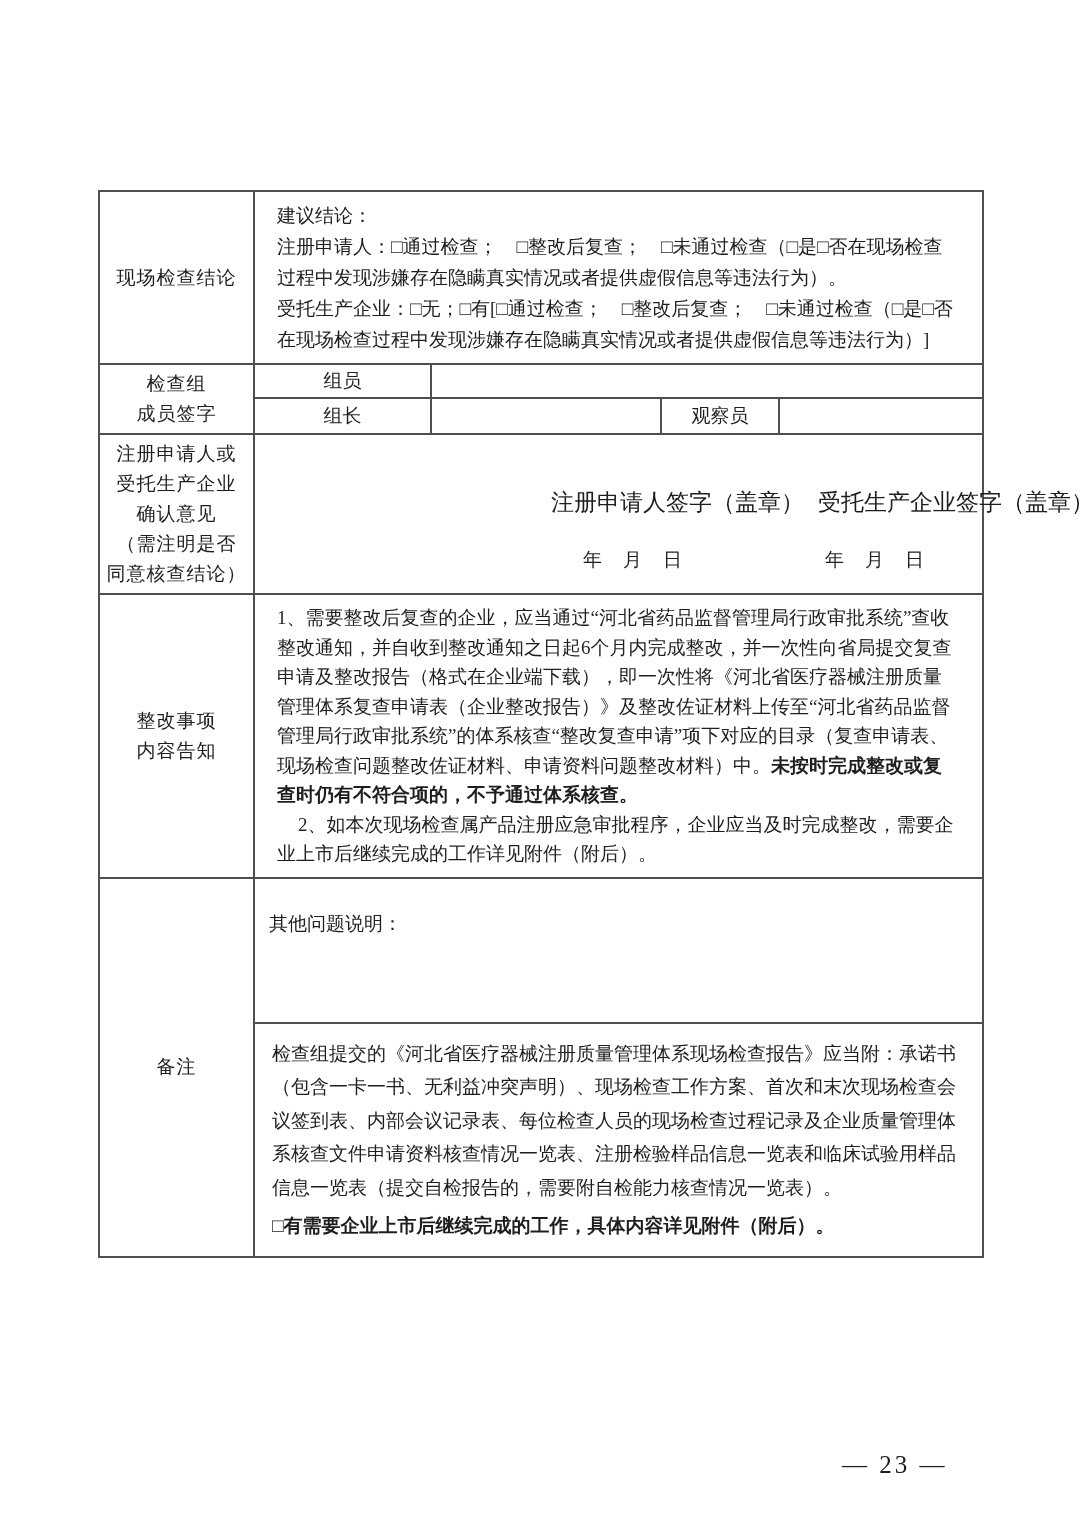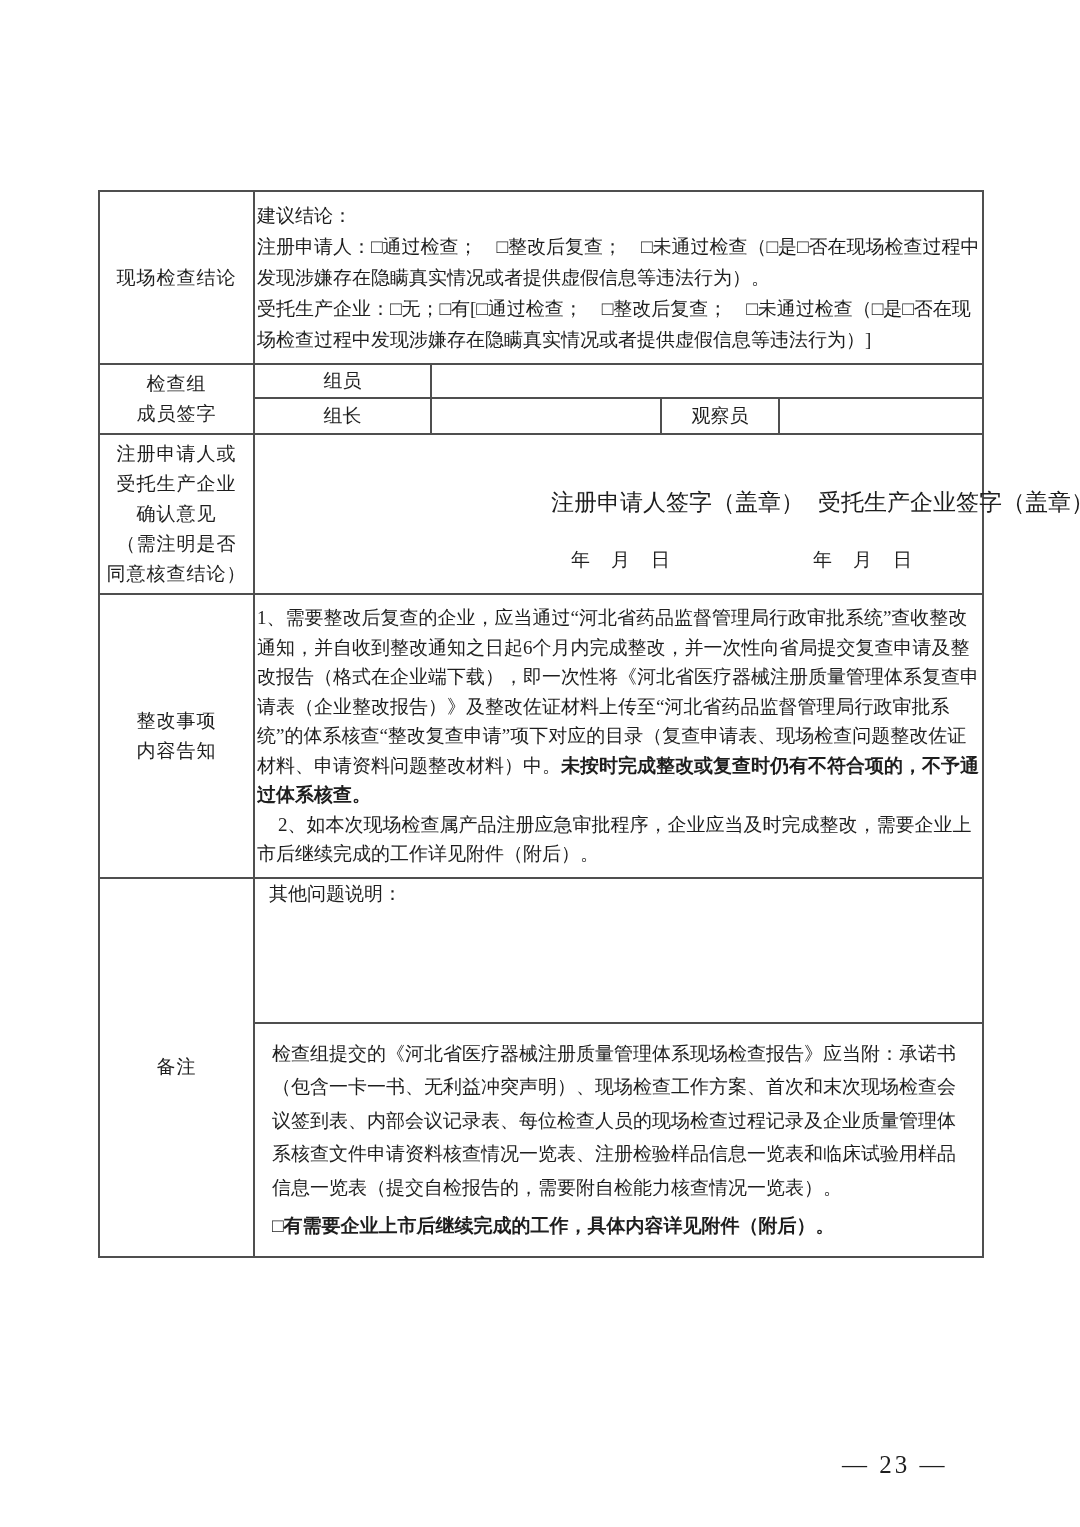--- a/index.html
+++ b/index.html
@@ -24,44 +24,44 @@
     box-sizing:border-box;
     padding:0;
   }
   td.label-cell{
     text-align:center;
     letter-spacing:1px;
     line-height:30px;
     padding:4px 6px;
   }
   td.content-cell{
-    padding:8px 2px;
+    padding:8px 22px;
     line-height:31px;
     vertical-align:top;
   }
   .conclusion-cell p{margin:0;line-height:31px;}
   .small-label{text-align:center;}
   .sig-row{
     position:absolute;left:296px;top:52px;
     display:flex;gap:14px;white-space:nowrap;
     font-size:23px;
   }
   .date-row{
-    position:absolute;left:316px;top:112px;
+    position:absolute;left:328px;top:112px;
     display:flex;gap:142px;white-space:nowrap;
     font-size:19px;letter-spacing:1px;
   }
   .rectify-cell p{margin:0;line-height:29.5px;}
   .rectify-cell .indented{text-indent:1.1em;}
   b{font-weight:bold;}
   .remark-wrap{display:flex;flex-direction:column;height:100%;}
   .remark-top{
     height:145px;
     border-bottom:2px solid #4f4f4f;
-    padding:0 14px;
+    padding:30px 14px;
     box-sizing:border-box;
     line-height:30px;
   }
   .remark-bottom{
     flex:1;
     padding:8px 12px;
     line-height:33.5px;
   }
   .remark-bottom p{margin:5px;}
   .page-number{

